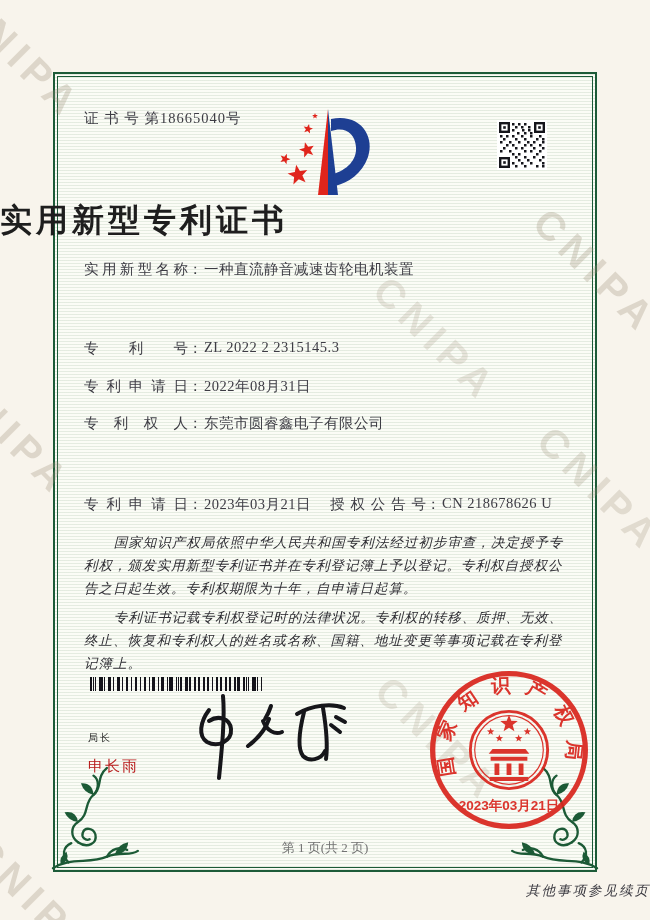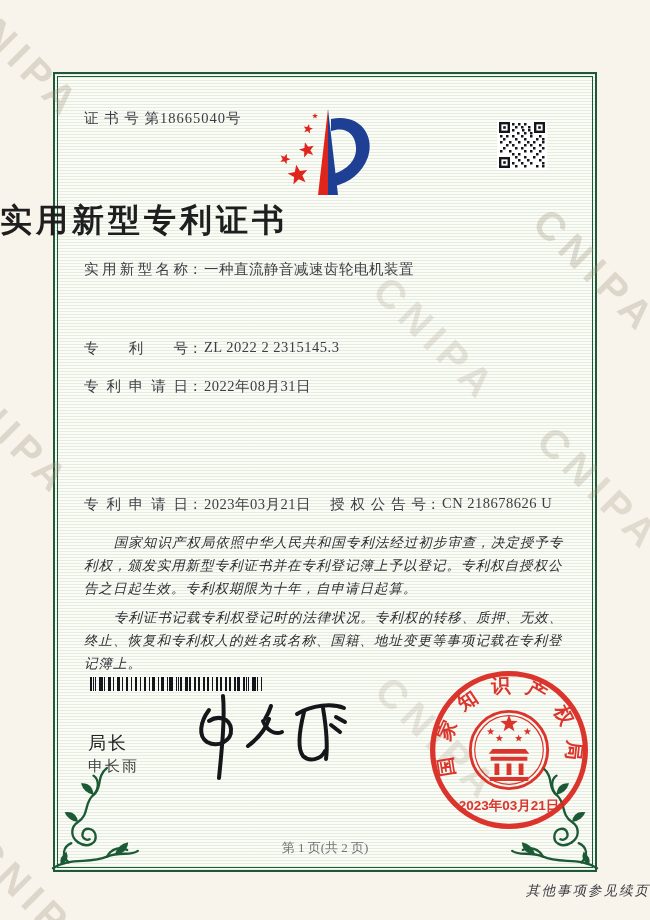--- a/index.html
+++ b/index.html
@@ -53,22 +53,22 @@
     font-size:13.5px;line-height:23px;color:#2e2d33;font-style:italic;
     letter-spacing:1px;
   }
   .body-text p{margin:0 0 6px 0;text-indent:2.2em;}
   .barcode{
     position:absolute;left:90px;top:677px;width:172px;height:14px;
     background-image:
       repeating-linear-gradient(90deg,#14141a 0 2px,rgba(0,0,0,0) 2px 5px,#14141a 5px 6px,rgba(0,0,0,0) 6px 9px),
       repeating-linear-gradient(90deg,rgba(0,0,0,0) 0 3px,#14141a 3px 4px,rgba(0,0,0,0) 4px 11px,#14141a 11px 13px,rgba(0,0,0,0) 13px 17px);
   }
-  .signer-title{position:absolute;left:88px;top:731px;font-size:18px;color:#222;letter-spacing:2px;}
-  .signer-name{position:absolute;left:88px;top:757px;font-size:15px;color:#404040;letter-spacing:2px;}
+  .signer-title{position:absolute;left:88px;top:731px;font-size:10px;color:#222;letter-spacing:2px;}
+  .signer-name{position:absolute;left:88px;top:757px;font-size:15px;color:#b91c1c;letter-spacing:2px;}
   .signature{position:absolute;left:185px;top:688px;width:180px;height:100px;}
   .seal{position:absolute;left:423px;top:664px;width:172px;height:172px;opacity:.93;mix-blend-mode:multiply;z-index:3;}
   .page-indicator{position:absolute;left:0;top:839px;width:650px;text-align:center;font-size:13px;color:#737373;}
   .cont-note{position:absolute;left:0;top:882px;width:650px;text-align:right;font-size:13.5px;color:#3a3940;font-style:italic;letter-spacing:2px;}
   .flourish{position:absolute;width:92px;height:108px;z-index:2;}
   .flourish.fl-left{left:47px;top:766px;}
   .flourish.fl-right{left:511px;top:766px;transform:scaleX(-1);}
 </style>
 </head>
 <body>
@@ -174,20 +174,23 @@
   <div class="title">实用新型专利证书</div>
 
   <div class="frow" style="top:260px">
     <span class="flabel">实用新型名称</span><span class="fcolon">：</span><span class="fvalue">一种直流静音减速齿轮电机装置</span>
   </div>
   <div class="frow" style="top:339px">
     <span class="flabel">专利号</span><span class="fcolon">：</span><span class="fvalue">ZL 2022 2 2315145.3</span>
   </div>
   <div class="frow" style="top:377px">
     <span class="flabel">专利申请日</span><span class="fcolon">：</span><span class="fvalue">2022年08月31日</span>
+  </div>
+  <div class="frow" style="top:414px">
+    <span class="flabel">专利权人</span><span class="fcolon">：</span><span class="fvalue">东莞市圆睿鑫电子有限公司</span>
   </div>
   <div class="frow" style="top:495px">
     <span class="flabel">专利申请日</span><span class="fcolon">：</span><span class="fvalue">2023年03月21日</span>
     <span class="pair2">
       <span class="flabel2">授权公告号</span><span class="fcolon">：</span><span class="fvalue">CN 218678626 U</span>
     </span>
   </div>
 
   <div class="body-text">
     <p>国家知识产权局依照中华人民共和国专利法经过初步审查，决定授予专利权，颁发实用新型专利证书并在专利登记簿上予以登记。专利权自授权公告之日起生效。专利权期限为十年，自申请日起算。</p>

